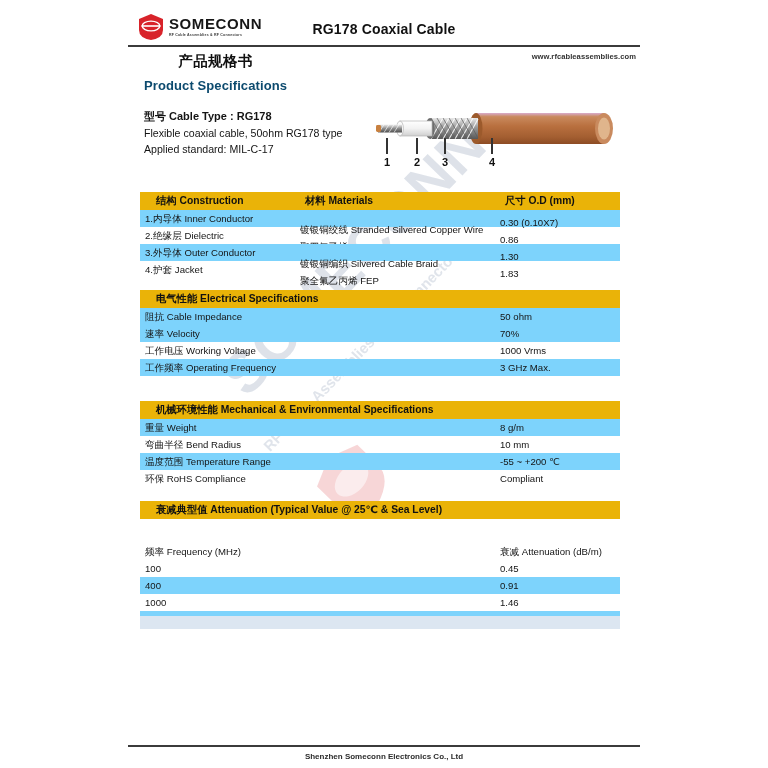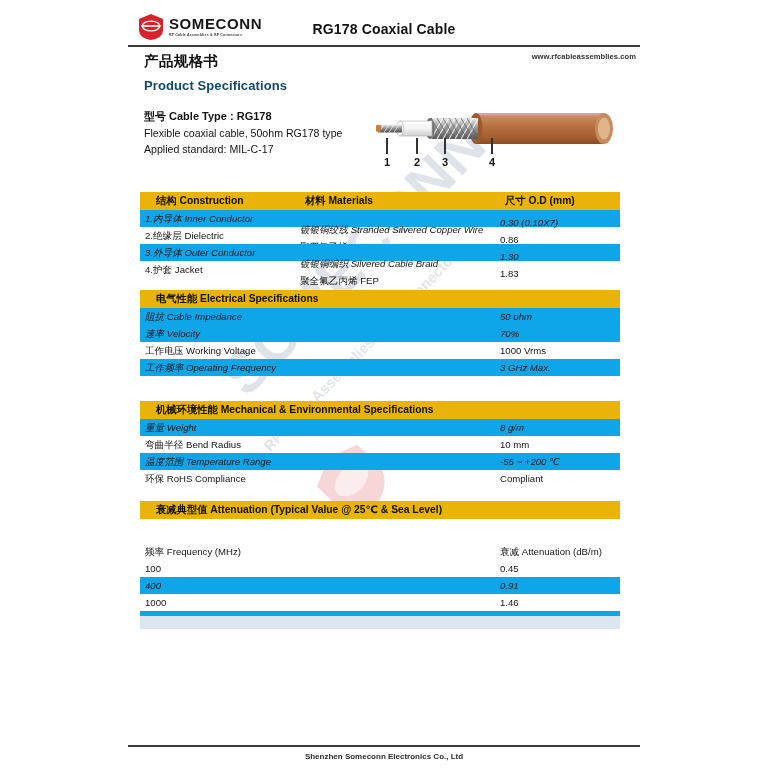--- a/index.html
+++ b/index.html
@@ -139,20 +139,21 @@
     position: absolute;
     left: 144px;
     top: 52px;
     z-index: 3;
   }
   .title-cn {
     font-size: 14.5px;
     font-weight: bold;
     color: #111;
     letter-spacing: .4px;
+    text-align: center;
   }
   .title-en {
     font-size: 13px;
     font-weight: bold;
     color: #0c4a6e;
     margin-top: 7px;
     letter-spacing: .1px;
   }
 
   
@@ -225,21 +226,21 @@
     overflow: hidden;
   }
   .row {
     height: 17px;
     line-height: 17px;
     position: relative;
     font-size: 9.6px;
     color: #141414;
     white-space: nowrap;
   }
-  .row.alt { background: #0ea5e9; font-style: italic; }
+  .row.alt { background: #7dd3fc; }
   .row .c1 {
     position: absolute;
     left: 5px;
     top: 0;
   }
   .row .c2 {
     position: absolute;
     top: 0;
   }
   .row .c3 {

